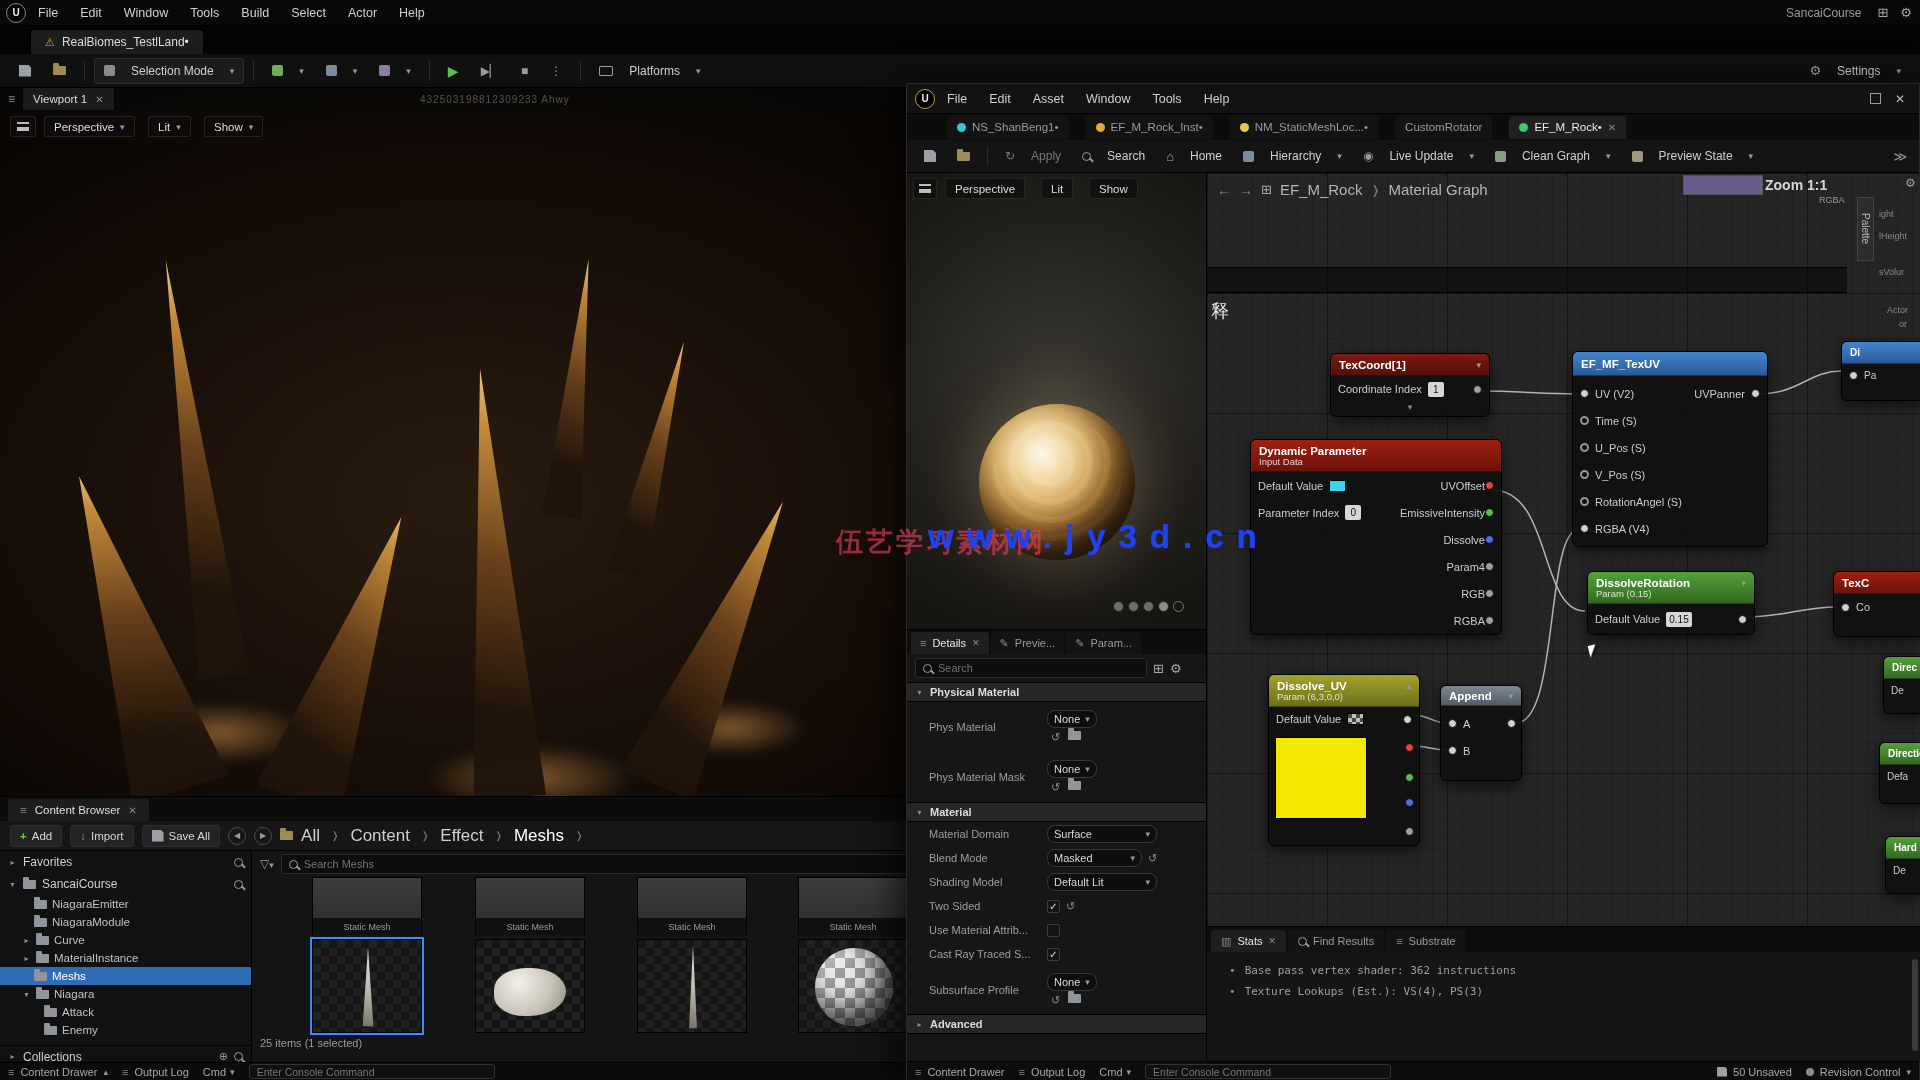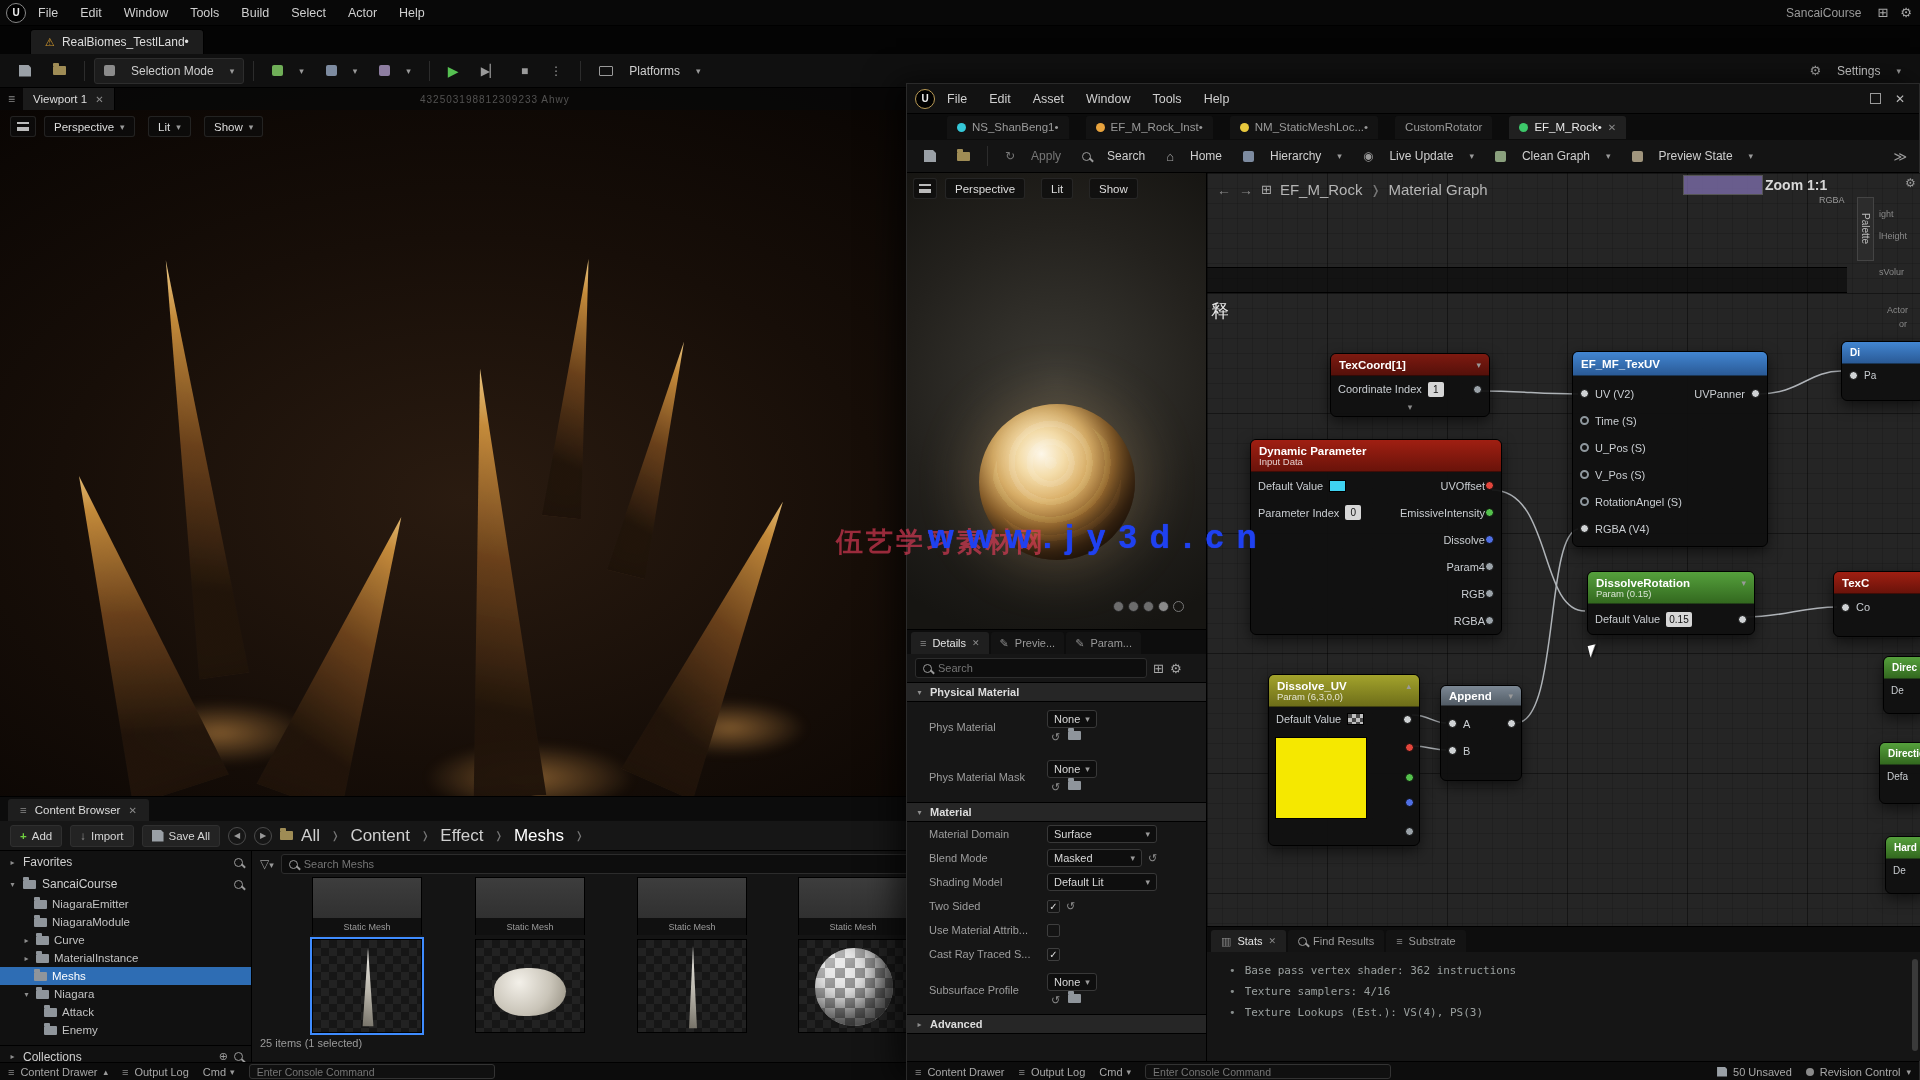--- a/index.html
+++ b/index.html
@@ -80,21 +80,21 @@
 .sphere:after{content:"";position:absolute;inset:14px;border-radius:50%;background:repeating-radial-gradient(circle at 45% 35%,rgba(255,255,255,.10) 0 6px,transparent 6px 18px);mix-blend-mode:overlay}
 .pcirc{width:11px;height:11px;border-radius:50%;background:#6c6c6c;border:1px solid #222}
 
 #details{position:absolute;left:0;top:545px;width:300px;height:432px;background:#161616;border-right:1px solid #000;border-top:1px solid #000}
 .dtabs{height:24px;background:#0d0d0d;display:flex;align-items:flex-end;padding-left:4px;gap:2px}
 .dtab{height:22px;display:flex;align-items:center;gap:6px;padding:0 9px;font-size:11px;color:#9a9a9a;background:#131313;border-radius:3px 3px 0 0}
 .dtab.active{background:#1f1f1f;color:#e5e5e5}
 .sectionhdr{height:20px;background:#262626;border-top:1px solid #000;border-bottom:1px solid #000;display:flex;align-items:center;gap:6px;padding:0 8px;font-size:11px;font-weight:bold;color:#ddd}
 .drow{display:flex;align-items:center;height:24px;padding-left:22px;font-size:11px;color:#9d9d9d}
 .dlabel{flex:0 0 118px}
-.combo{display:flex;align-items:center;gap:5px;height:18px;background:#0e0e0e;border:1px solid #383838;border-radius:3px;padding:0 6px;color:#d8d8d8;font-size:11px}
+.combo{display:flex;align-items:center;gap:5px;height:18px;background:#0e0e0e;border:1px solid #383838;border-radius:8px;padding:0 6px;color:#d8d8d8;font-size:11px}
 .assetrow{display:flex;height:50px;padding-left:22px;font-size:11px;color:#9d9d9d;align-items:center}
 .assetctl{display:flex;flex-direction:column;gap:3px}
 .checkbox{width:13px;height:13px;background:#141414;border:1px solid #3e3e3e;border-radius:2px;display:flex;align-items:center;justify-content:center;color:#ddd;font-size:10px}
 .checkbox.checked:after{content:"✓"}
 .reseticon{color:#8a8a8a;font-size:11px;margin-left:6px}
 
 #graph{position:absolute;left:300px;top:89px;width:714px;height:753px;overflow:hidden;
  background-color:#252525;
  background-image:linear-gradient(rgba(0,0,0,.35) 1px,transparent 1px),linear-gradient(90deg,rgba(0,0,0,.35) 1px,transparent 1px),linear-gradient(rgba(0,0,0,.13) 1px,transparent 1px),linear-gradient(90deg,rgba(0,0,0,.13) 1px,transparent 1px);
  background-size:120px 120px,120px 120px,15px 15px,15px 15px}
@@ -882,21 +882,20 @@
             <span class="mag"></span>
             <span>Find Results</span>
           </div>
         <div class="stattab">
             <span style="color:#8a8a8a">≡</span>
             <span>Substrate</span>
           </div>
       </div>
       <div style="padding-top:8px">
         <div class="statline">Base pass vertex shader: 362 instructions</div>
-        <div class="statline">Texture samplers: 4/16</div>
         <div class="statline">Texture Lookups (Est.): VS(4), PS(3)</div>
       </div>
       <div style="position:absolute;right:3px;top:32px;width:6px;height:92px;background:#3a3a3a;border-radius:3px"></div>
     </div>
 
     <div class="ebottom">
       <span class="flex" style="gap:6px">
           <span style="color:#8a8a8a">≡</span>
           <span>Content Drawer</span>
         </span>

